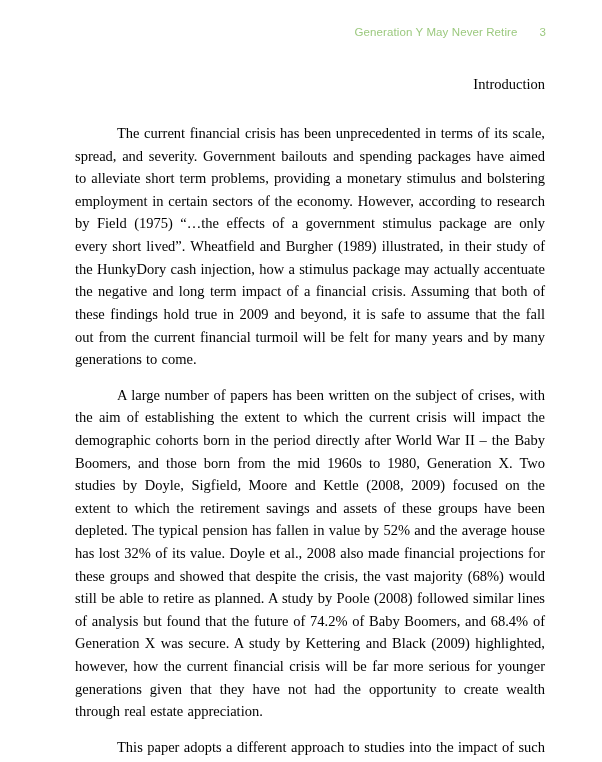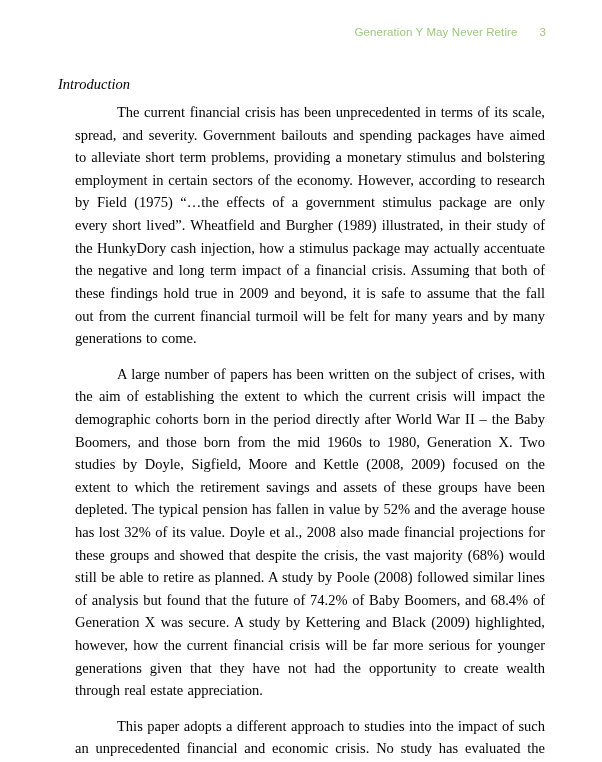--- a/index.html
+++ b/index.html
@@ -42,25 +42,24 @@
     margin-left: 22px;
   }
   
   .body-col {
     position: absolute;
     top: 74px;
     left: 58px;
     width: 487px;
   }
   .section-title {
-    text-align: left;
+    text-align: right;
     font-size: 14.5px;
     line-height: 1.45;
-    margin: 0 0 6px 0;
-    font-style: italic;
+    margin: 0 0 27px 0;
   }
   p.para {
     margin: 0 0 13px 17px;
     font-size: 14.5px;
     line-height: 1.56;
     text-align: justify;
     text-indent: 42px;
     word-spacing: 0.6px;
   }
   p.para:last-child {

